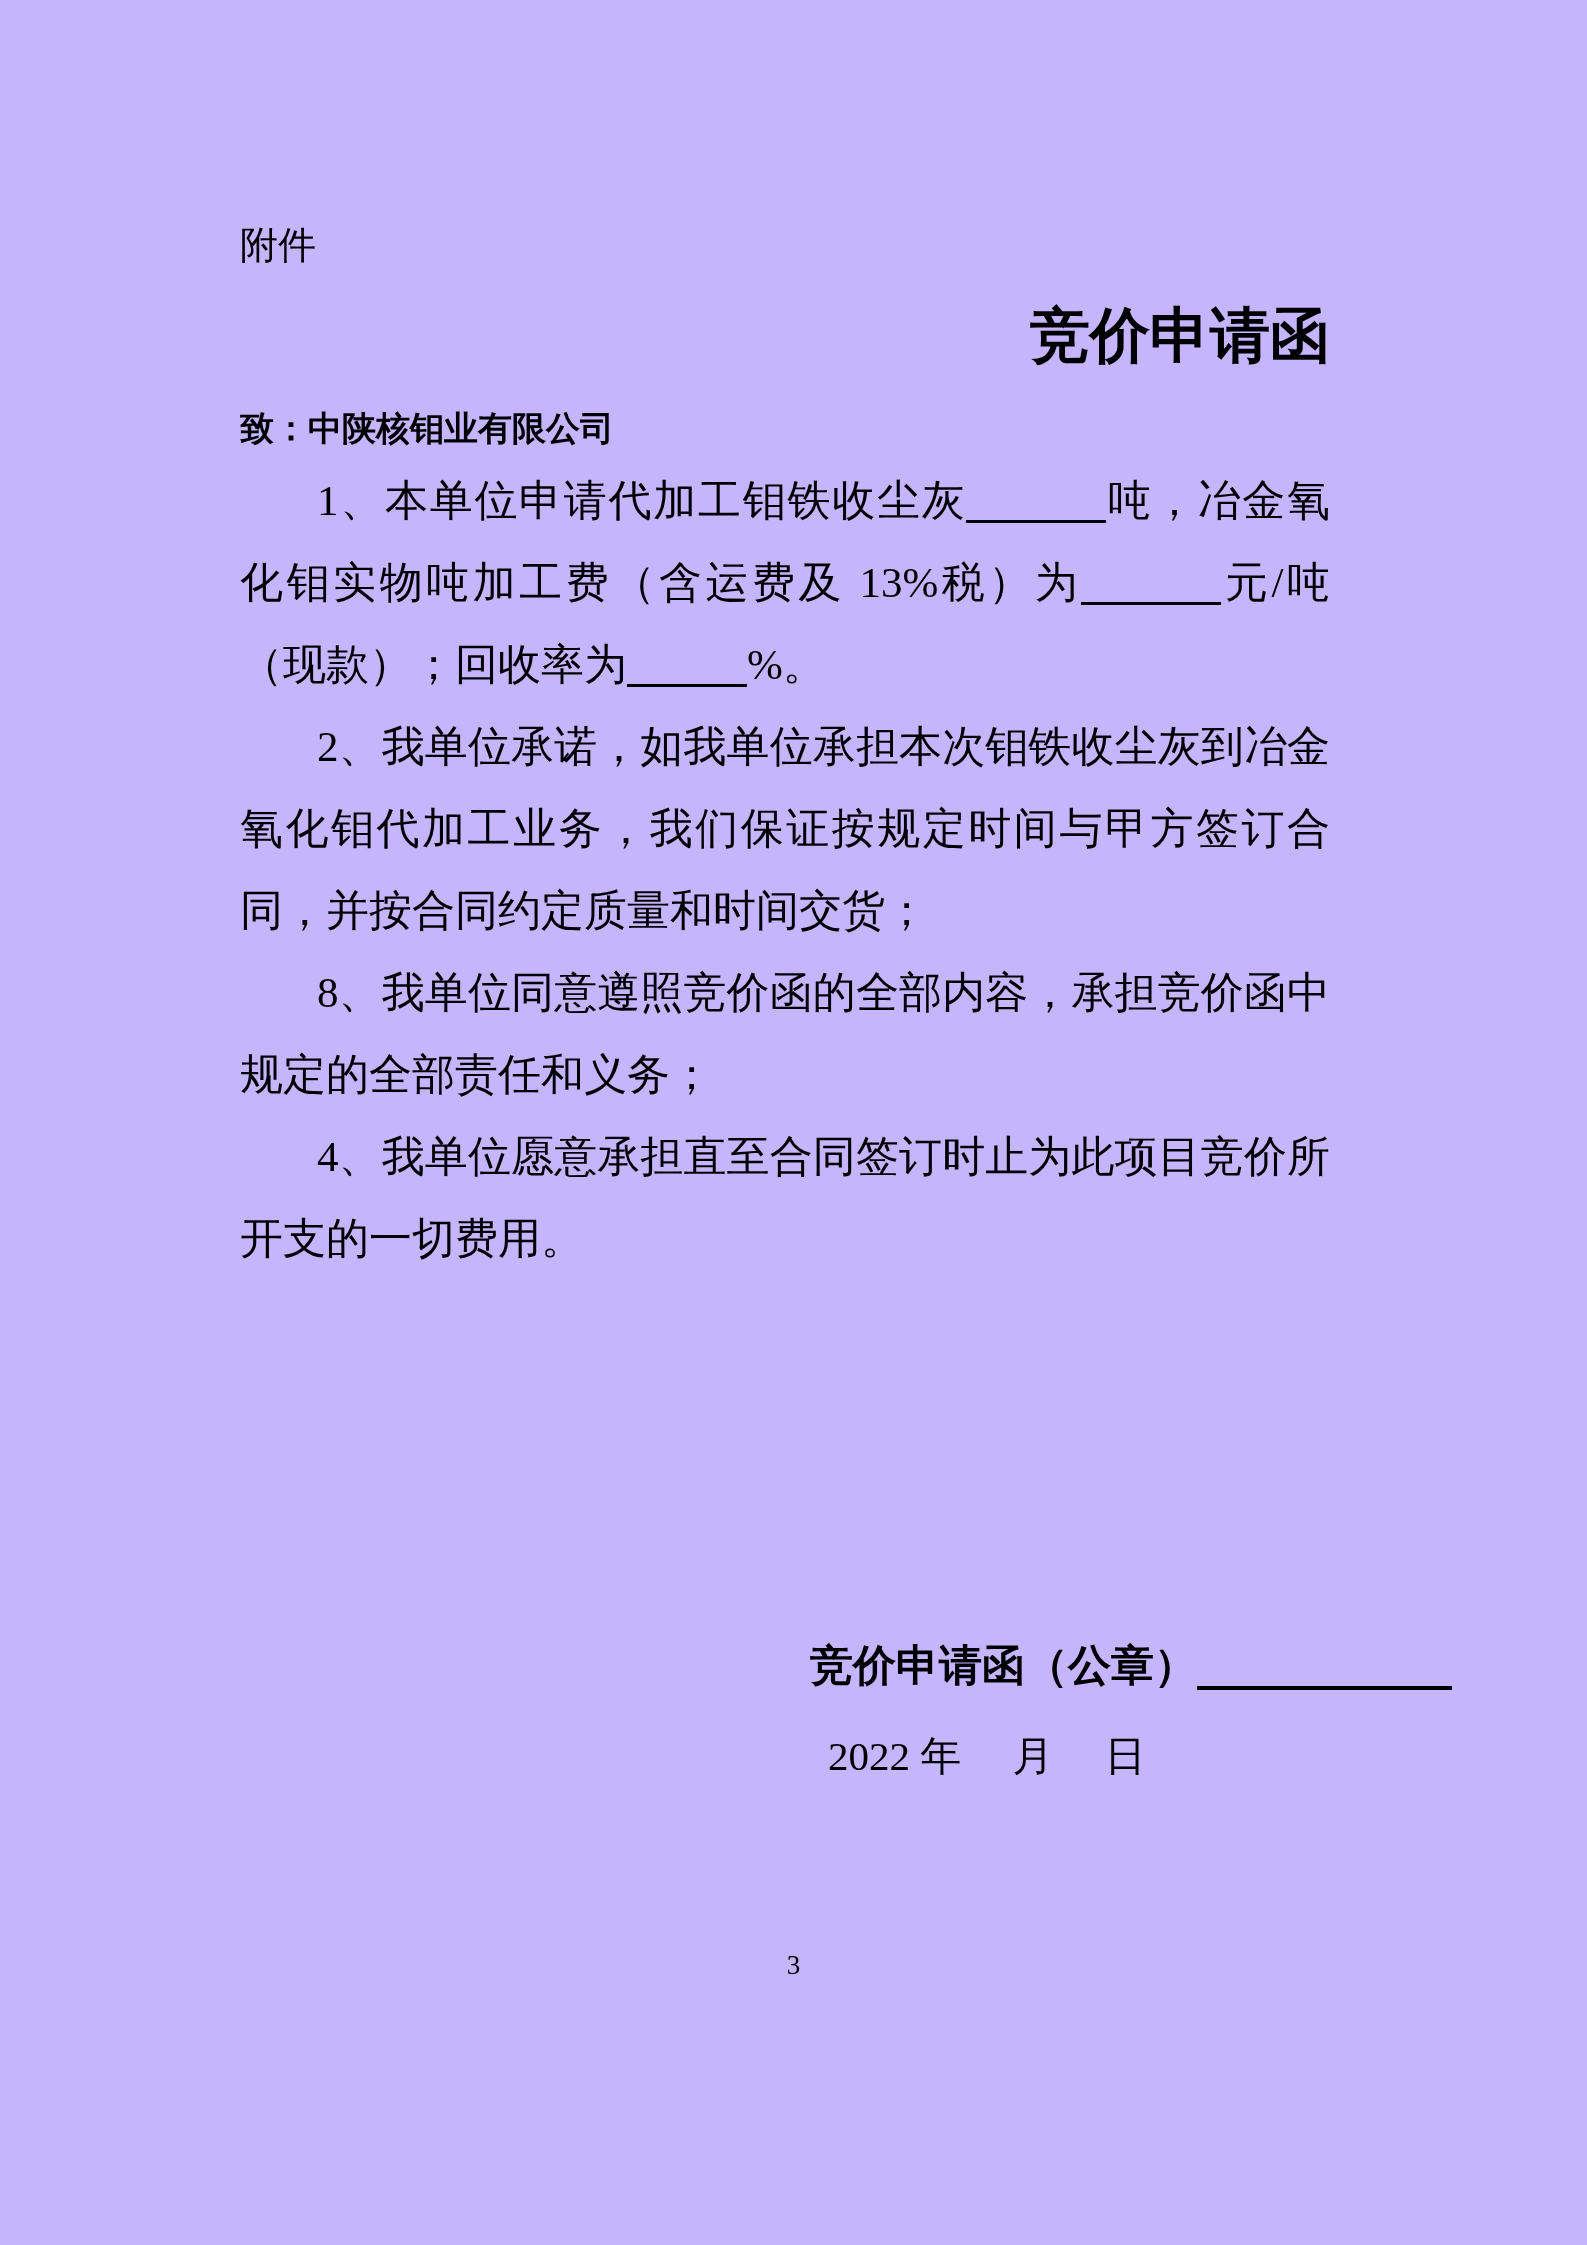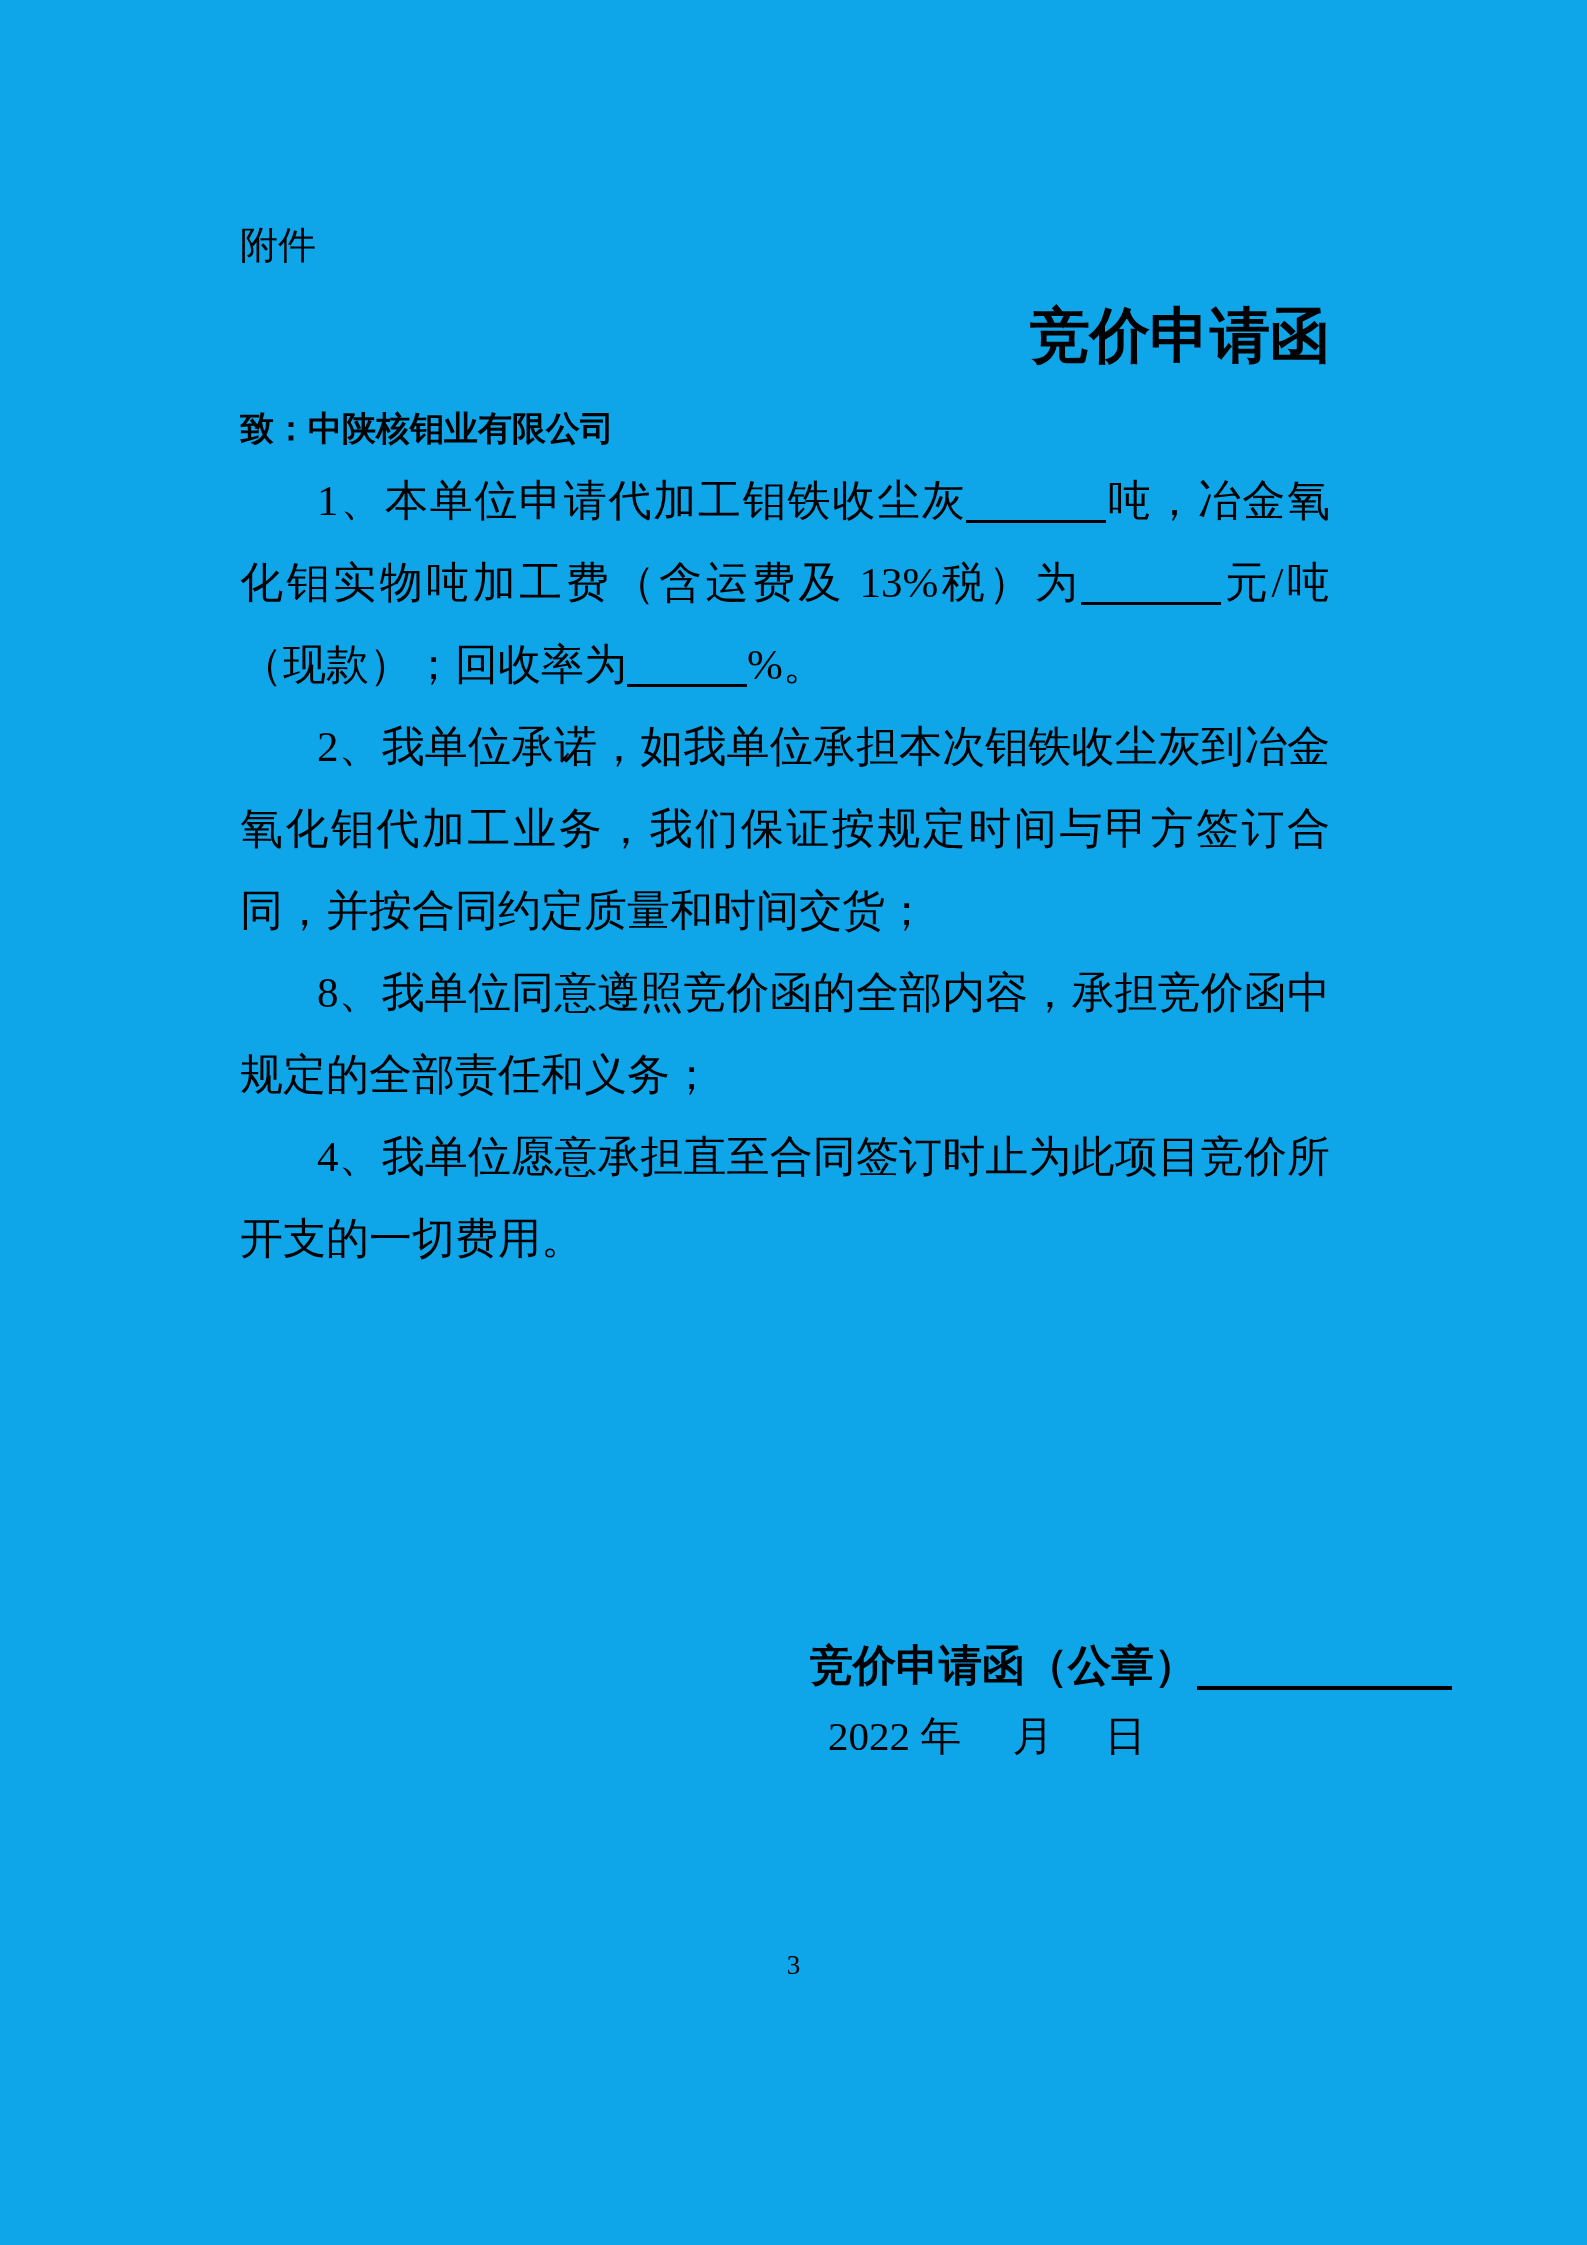--- a/index.html
+++ b/index.html
@@ -4,21 +4,21 @@
 <style>
   html, body {
     margin: 0;
     padding: 0;
     background: #ffffff;
   }
   .page {
     position: relative;
     width: 1587px;
     height: 2245px;
-    background: #0ea5e9;
+    background: #c4b5fd;
     color: #000000;
     font-family: "Liberation Serif", "DejaVu Serif", serif;
     overflow: hidden;
   }
   .content {
     padding: 220px 257px 0 240px;
   }
   .attachment {
     font-size: 38px;
     line-height: 50px;
@@ -60,21 +60,21 @@
     font-size: 43px;
     line-height: 54px;
     white-space: nowrap;
   }
   .blank-signature {
     width: 255px;
     border-bottom-width: 4px;
     vertical-align: -10px;
   }
   .date-row {
-    margin-top: 16px;
+    margin-top: 36px;
     margin-left: 588px;
     font-size: 41px;
     line-height: 56px;
     white-space: nowrap;
   }
   .page-number {
     position: absolute;
     top: 1948px;
     left: 0;
     width: 100%;

